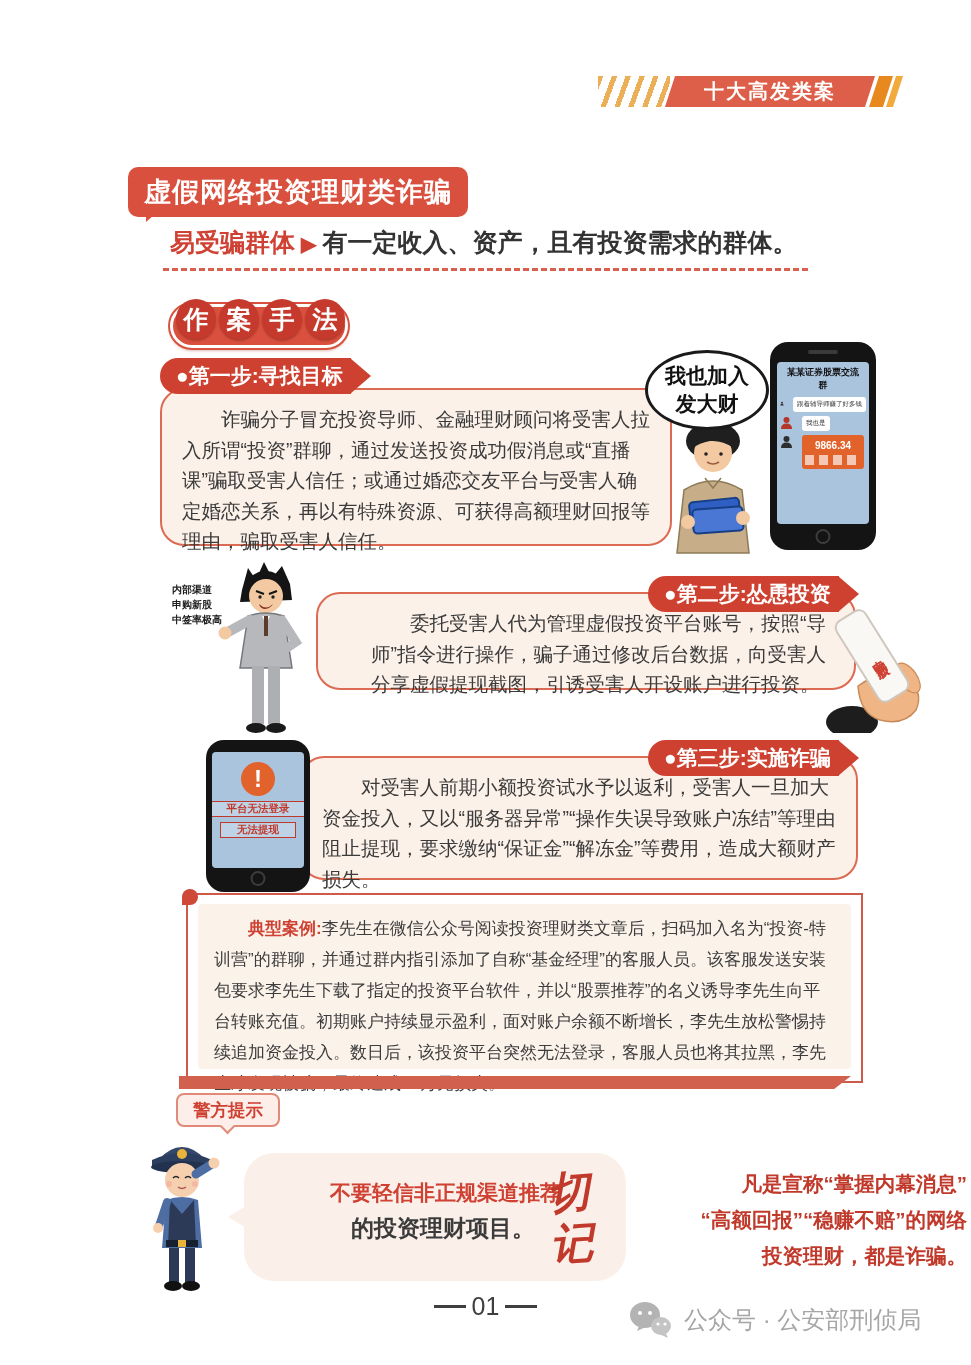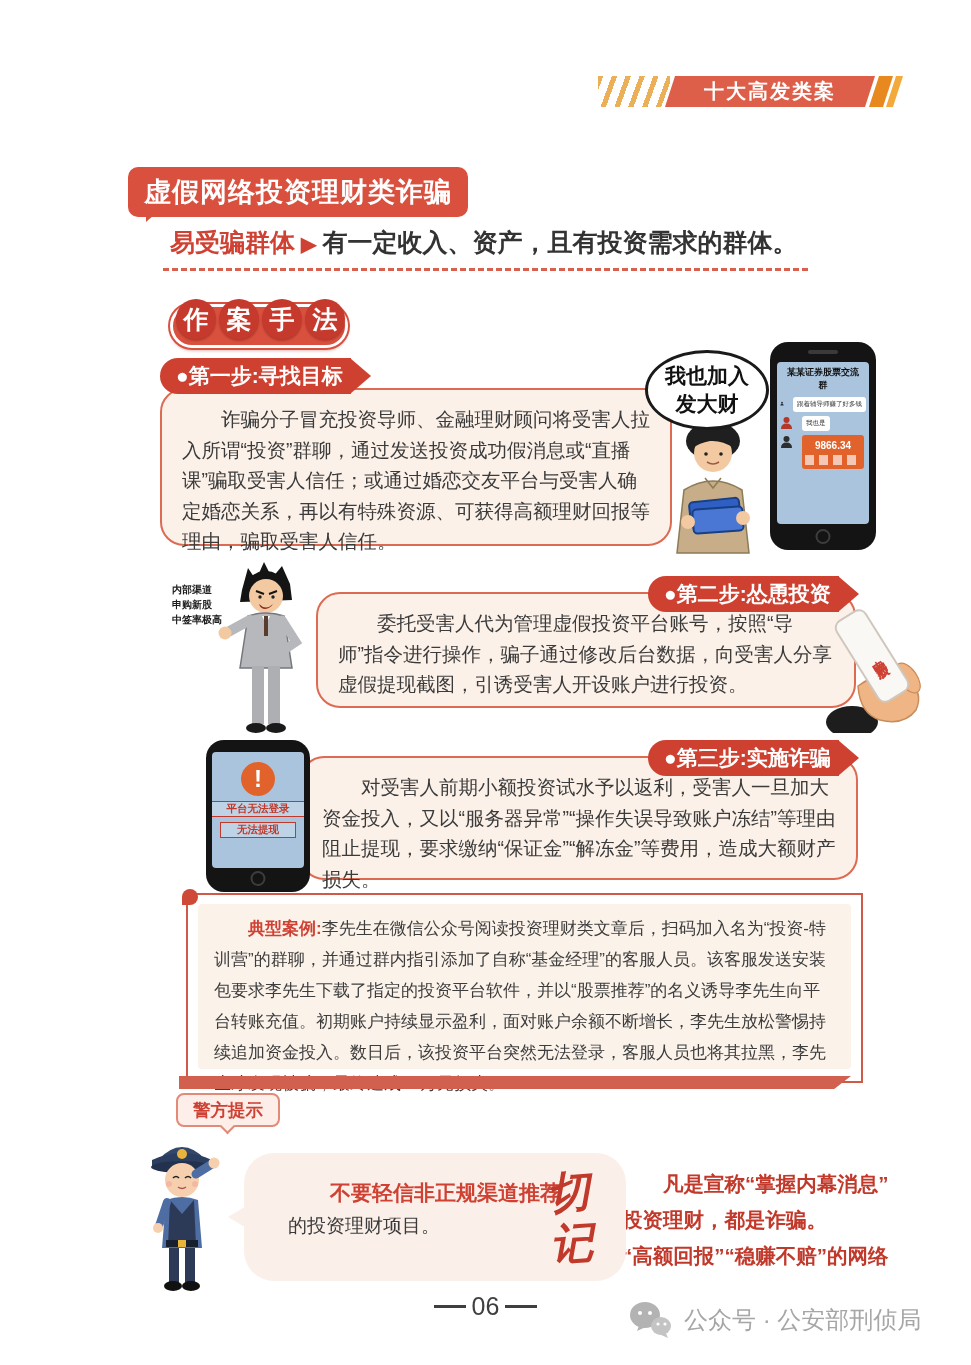--- a/index.html
+++ b/index.html
@@ -69,24 +69,24 @@
   .case-panel p { padding:10px 16px; font-size:17px; line-height:1.82; color:#3d3d3d; text-indent:2em; }
   .case-label { color:#cf4133; font-weight:bold;margin-top:24px; }
   .case-bar { position:absolute; left:-9px; bottom:-8px; width:672px; height:13px; background:#d2604e; clip-path:polygon(0 0,100% 0,97.5% 100%,0 100%); }
 
   
   .tip-badge { position:absolute; left:176px; top:1093px; width:104px; height:34px; background:#fdeee9; border:2px solid #e08a77; border-radius:8px; color:#cf4133; font-weight:bold; font-size:17.5px; text-align:center; line-height:30px; z-index:5; }
   .tip-badge .tail { position:absolute; left:44px; bottom:-7px; width:11px; height:11px; background:#fdeee9; border-right:2px solid #e08a77; border-bottom:2px solid #e08a77; transform:rotate(45deg); }
   .tip-bubble { position:absolute; left:244px; top:1153px; width:382px; height:128px; background:#fbf0e9; border-radius:30px; z-index:2; }
   .tip-bubble .tail { position:absolute; left:-16px; top:52px; width:0; height:0; border-top:12px solid transparent; border-bottom:12px solid transparent; border-right:20px solid #fbf0e9; }
   .tip-bubble .l1 { margin:26px 28px 0 44px; color:#cf4133; font-size:21px; font-weight:bold; text-indent:2em; }
-  .tip-bubble .l2 { margin:6px 28px 0 44px; color:#3b3b3b; font-size:19px; font-weight:normal; }
+  .tip-bubble .l2 { margin:6px 28px 0 44px; color:#3b3b3b; font-size:23px; font-weight:bold;text-align:center; }
   .remember { position:absolute; left:545px; top:1168px; width:50px; color:#c0392b; font-family:"Liberation Serif", serif; font-style:italic; font-weight:bold; font-size:43px; line-height:1.18; text-align:center; transform:rotate(-4deg); z-index:3; }
   .tip-divider { position:absolute; left:603px; top:1162px; width:2px; height:112px; background:#bd7a6e; }
-  .warning { position:absolute; left:622px; top:1166px; width:345px; color:#c0392b; font-size:20.5px; font-weight:bold; line-height:1.75; }
+  .warning { position:absolute; left:622px; top:1166px; width:345px; color:#c0392b; font-size:20.5px; font-weight:bold; line-height:1.75;text-align:right; }
   .warning .w0 { text-indent:2em; }
 
   
   .page-num { position:absolute; left:0; top:1292px; width:971px; display:flex; align-items:center; justify-content:center; gap:6px; color:#3f3f3f; font-size:25px; }
   .page-num .dash { width:32px; height:2.5px; background:#3f3f3f; }
   .footer-brand { position:absolute; left:628px; top:1300px; display:flex; align-items:center; gap:10px; color:#a6a6a6; font-size:24px; }
 
   .illu { position:absolute; z-index:3; }
 </style>
 </head>
@@ -194,21 +194,21 @@
     <path d="M38 64 L16 76" stroke="#b7b8bc" stroke-width="10" stroke-linecap="round"></path>
     <circle cx="13" cy="77" r="6.5" fill="#f3c9a2"></circle>
     <path d="M70 64 L84 86 L72 94" stroke="#b7b8bc" stroke-width="9" fill="none" stroke-linecap="round"></path>
     <rect x="40" y="110" width="12" height="58" fill="#aeafb3"></rect>
       <rect x="56" y="110" width="12" height="58" fill="#aeafb3"></rect>
     <ellipse cx="44" cy="172" rx="10" ry="5" fill="#1a1a1a"></ellipse>
       <ellipse cx="64" cy="172" rx="10" ry="5" fill="#1a1a1a"></ellipse>
   </svg>
 
   <div class="step-banner" style="left:648px; top:576px;">●第二步:怂恿投资</div>
-  <div class="step-box" style="left:316px; top:592px; width:540px; height:116px;">
+  <div class="step-box" style="left:316px; top:592px; width:540px; height:98px;padding-left:33px;">
     <p>委托受害人代为管理虚假投资平台账号，按照“导师”指令进行操作，骗子通过修改后台数据，向受害人分享虚假提现截图，引诱受害人开设账户进行投资。</p>
   </div>
 
   <div class="hand-wrap">
     <svg style="position:absolute; left:0; top:18px;" width="170" height="107" viewBox="0 0 170 107">
       <ellipse cx="40" cy="96" rx="26" ry="16" fill="#1d1d1d"></ellipse>
       <path d="M46 60 Q70 42 96 56 Q112 66 104 84 Q92 100 68 94 Q48 88 46 60 Z" fill="#efb584" stroke="#c98b5a" stroke-width="1.5"></path>
       <ellipse cx="96" cy="52" rx="9" ry="17" fill="#efb584" stroke="#c98b5a" stroke-width="1.2" transform="rotate(-35 96 52)"></ellipse>
     </svg>
     <div class="mini-phone">
@@ -274,27 +274,27 @@
   </div>
 
   <div class="remember">
     <div>切</div>
     <div>记</div>
   </div>
   <div class="tip-divider"></div>
 
   <div class="warning">
     <div class="w0">凡是宣称“掌握内幕消息”</div>
+    <div>“高额回报”“稳赚不赔”的网络</div>
     <div>投资理财，都是诈骗。</div>
-    <div>“高额回报”“稳赚不赔”的网络</div>
   </div>
 
   <div class="page-num">
     <span class="dash"></span>
-    <span>06</span>
+    <span>01</span>
     <span class="dash"></span>
   </div>
   <div class="footer-brand">
     <svg width="46" height="40" viewBox="0 0 46 40">
       <ellipse cx="17" cy="15" rx="15" ry="13" fill="#b3b3b3"></ellipse>
       <path d="M9 31 L12 23 L20 26 Z" fill="#b3b3b3"></path>
       <circle cx="12" cy="13" r="2" fill="#fff"></circle>
         <circle cx="22" cy="13" r="2" fill="#fff"></circle>
       <ellipse cx="33" cy="26" rx="10" ry="9" fill="#c4c4c4"></ellipse>
       <path d="M40 38 L37 31 L31 34 Z" fill="#c4c4c4"></path>

